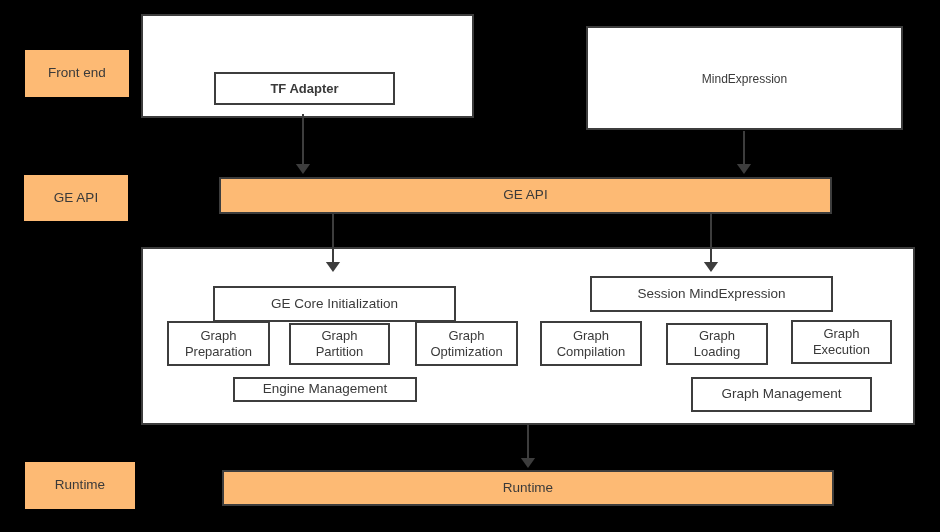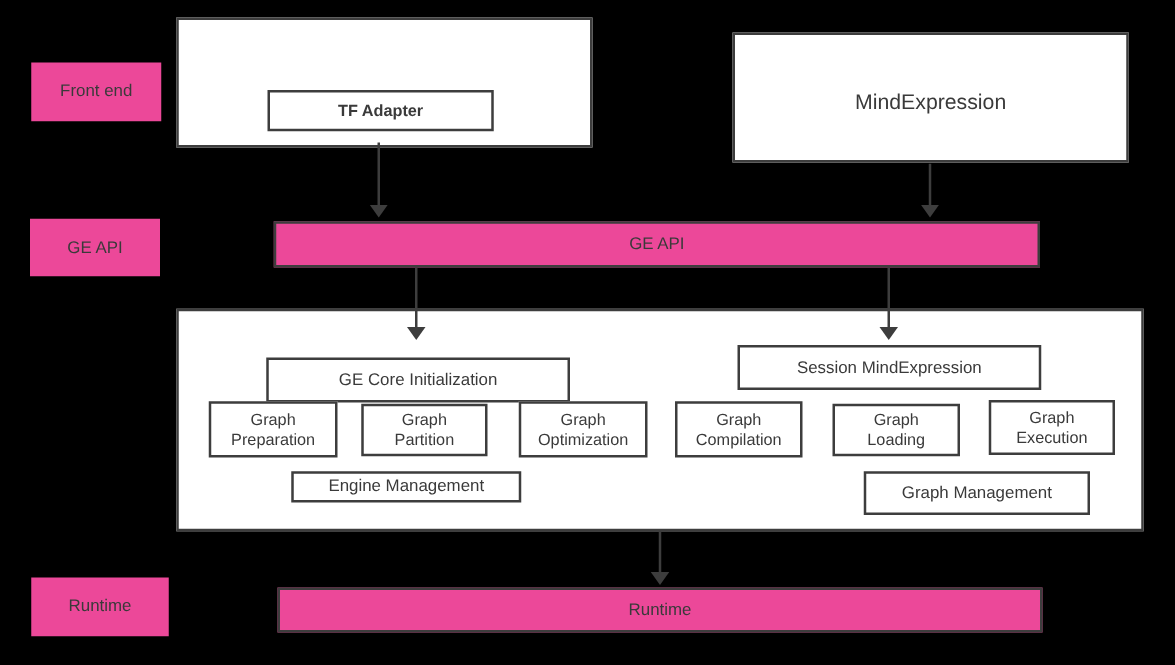--- a/index.html
+++ b/index.html
@@ -12,21 +12,21 @@
   }
   #canvas {
     position: relative;
     width: 940px;
     height: 532px;
     background: #000000;
     overflow: hidden;
   }
   .box {
     position: absolute;
-    background: #ec4899;
+    background: #fdba74;
     color: #3a3a3a;
     box-sizing: border-box;
     display: flex;
     align-items: center;
     justify-content: center;
     text-align: center;
     line-height: 1.22;
     white-space: pre-line;
   }
   
@@ -43,21 +43,21 @@
     background: #ffffff;
     position: absolute;
     box-sizing: border-box;
   }
   .container-title {
     position: absolute;
     left: 0;
     right: 0;
     text-align: center;
     color: #3a3a3a;
-    font-size: 17px;
+    font-size: 12px;
   }
   .inner-box {
     position: absolute;
     background: #ffffff;
     border: 2px solid #3d3d3d;
     box-sizing: border-box;
     display: flex;
     align-items: center;
     justify-content: center;
     text-align: center;

